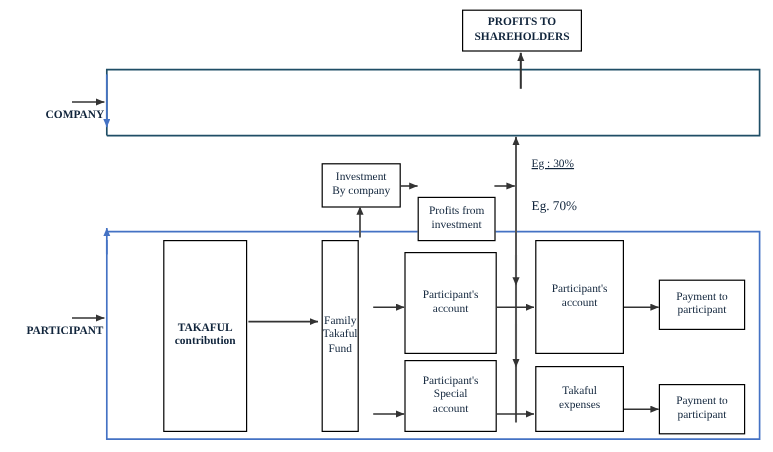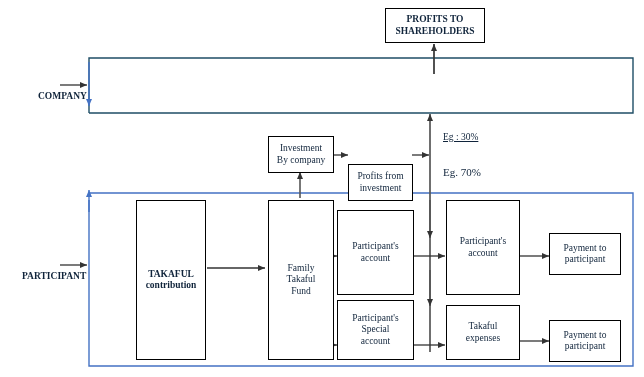--- a/index.html
+++ b/index.html
@@ -115,21 +115,21 @@
 
   <div class="box" style="left: 268px; top: 136px; width: 66px; height: 37px; font-size: 9.5px; white-space: pre-line;">Investment
 By company</div>
 
   <div class="box" style="left: 348px; top: 136px; width: 65px; height: 37px; font-size: 9.5px; white-space: pre-line; margin-top: 28px;">Profits from
 investment</div>
 
   <div class="box box-bold" style="left: 136px; top: 200px; width: 70px; height: 160px; font-size: 9.5px; white-space: pre-line;">TAKAFUL
 contribution</div>
 
-  <div class="box" style="left: 268px; top: 200px; width: 66px; height: 160px; font-size: 9.5px; white-space: pre-line;">Family
+  <div class="box" style="left: 268px; top: 200px; width: 31px; height: 160px; font-size: 9.5px; white-space: pre-line;">Family
 Takaful
 Fund</div>
 
   <div class="box" style="left: 337px; top: 210px; width: 77px; height: 85px; font-size: 9.5px; white-space: pre-line;">Participant's
 account</div>
 
   <div class="box" style="left: 337px; top: 300px; width: 77px; height: 60px; font-size: 9.5px; white-space: pre-line;">Participant's
 Special
 account</div>
 

